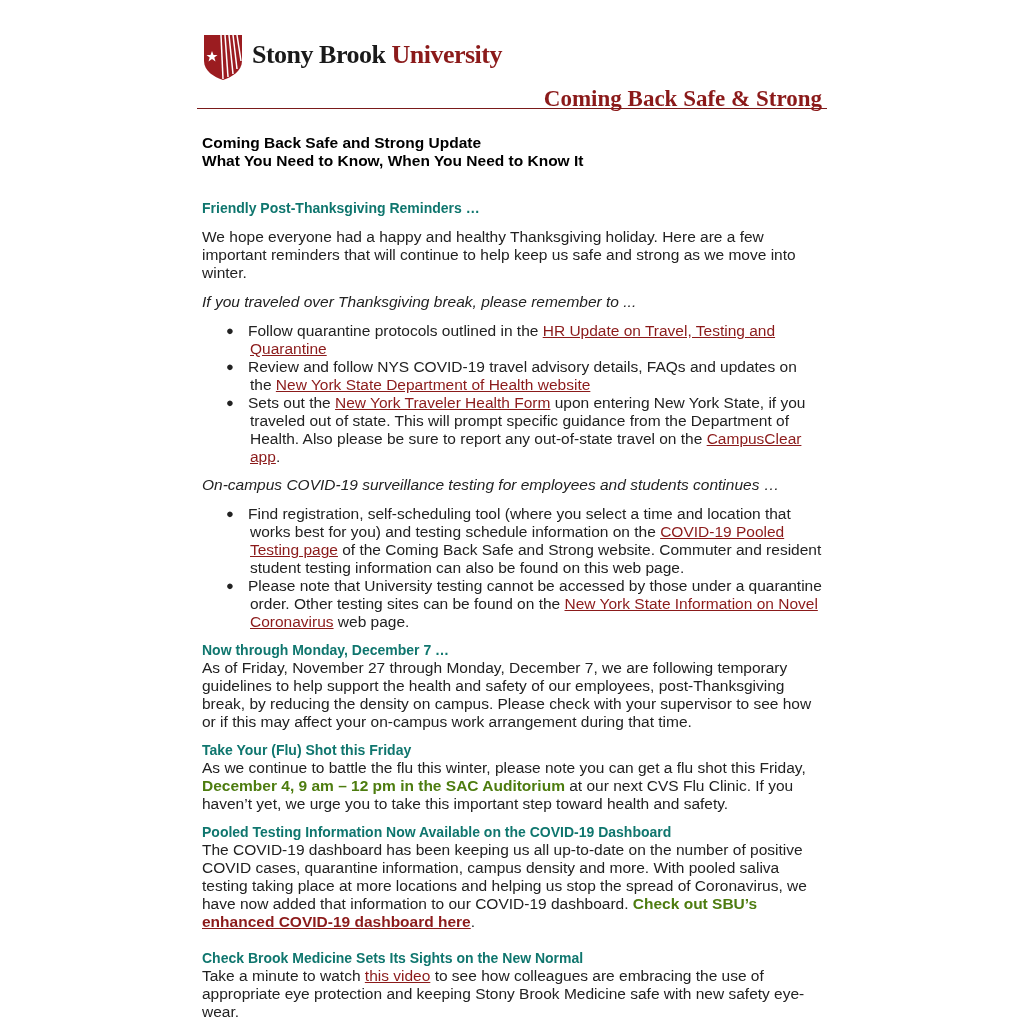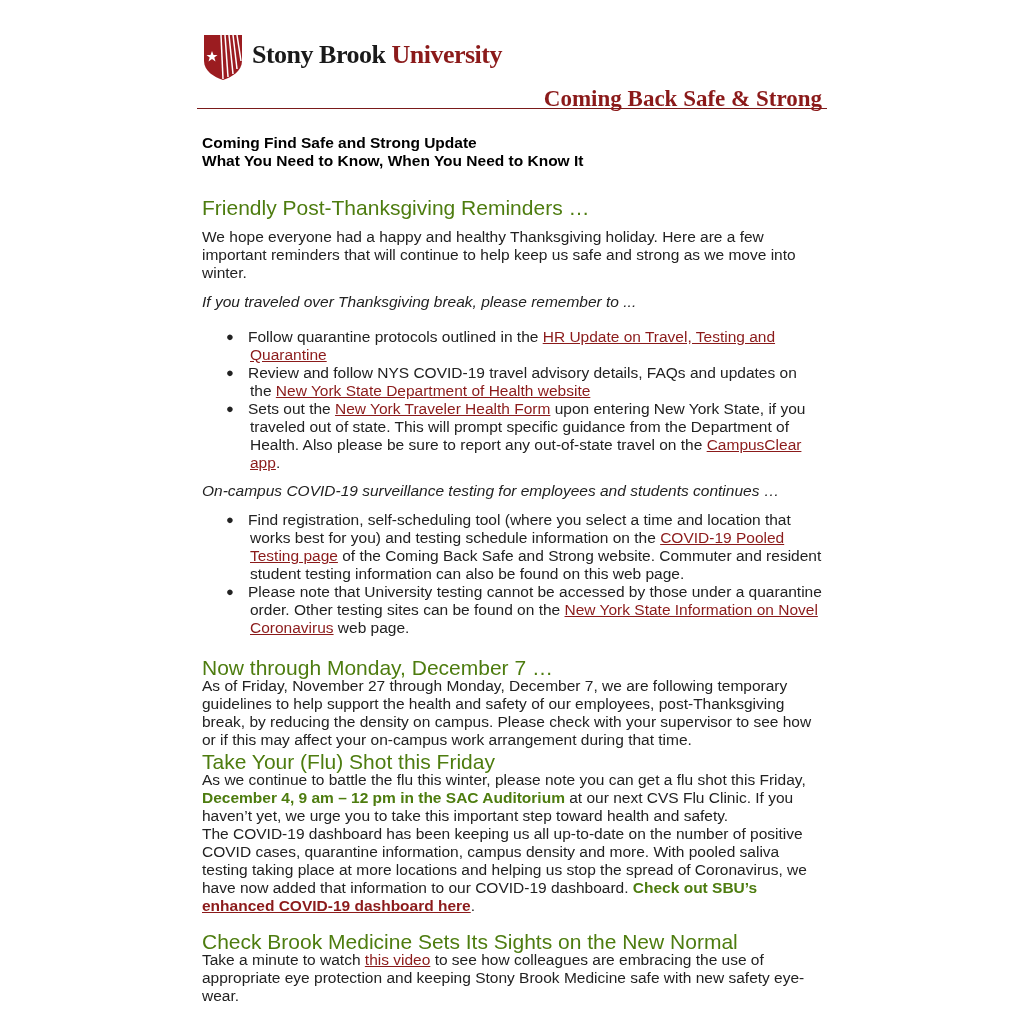--- a/index.html
+++ b/index.html
@@ -6,21 +6,21 @@
   body { width: 1024px; height: 1024px; overflow: hidden; position: relative; }
   .wrap { position: absolute; left: 197px; top: 0; width: 630px; }
   .header { position: relative; height: 108px; border-bottom: 1px solid #7a1a1a; font-weight: bold; }
   .logo { position: absolute; left: 5px; top: 33px; display: flex; align-items: center; }
   .shield { width: 42px; height: 48px; }
   .logo-text { font-family: "Liberation Serif", serif; font-size: 26px; margin-left: 8px; letter-spacing: -0.5px; color: #1a1a1a; line-height: 1; margin-top: -4px; }
   .logo-text .univ { color: #8b1a1a; }
   .tagline { position: absolute; right: 5px; top: 45px; font-family: "Liberation Serif", serif; font-size: 23px; color: #8b1a1a; margin-top: 41px; }
   .content { padding: 0 5px; font-family: "Liberation Sans", sans-serif; font-size: 15.5px; line-height: 18px; color: #222; }
   .title { font-weight: bold; color: #000; margin-top: 25px; }
-  h3 { font-size: 21px; font-weight: normal; margin: 0; color: #4d7c0f; }
+  h3 { font-size: 14px; font-weight: bold; margin: 0; color: #0f766e; }
   p { margin: 0; }
   a { color: #8b1a1a; text-decoration: underline; }
   ul { margin: 0; padding: 0; list-style: none; }
   ul li { position: relative; padding-left: 48px; text-indent: -2px; }
   ul li::before { content: "●"; position: absolute; left: 24px; font-size: 13px; text-indent: 0; }
   .it { font-style: italic; }
   b { color: #4d7c0f; }
 </style>
 </head>
 <body>
@@ -37,42 +37,43 @@
         <path d="M31 2 L35 36" stroke="#fff" stroke-width="1.5"></path>
         <path d="M35 2 L39 28" stroke="#fff" stroke-width="1.5"></path>
       </svg>
       <span class="logo-text"><span>Stony Brook </span><span class="univ">University</span></span>
     </div>
     <div class="tagline">Coming Back Safe &amp; Strong</div>
   </div>
 
   <div class="content">
     <div class="title">
-      <div>Coming Find Safe and Strong Update</div>
+      <div>Coming Back Safe and Strong Update</div>
       <div>What You Need to Know, When You Need to Know It</div>
     </div>
 
     <h3 style="margin-top:29px">Friendly Post-Thanksgiving Reminders …</h3>
     <p style="margin-top:11px">We hope everyone had a happy and healthy Thanksgiving holiday. Here are a few important reminders that will continue to help keep us safe and strong as we move into winter.</p>
     <p class="it" style="margin-top:11px">If you traveled over Thanksgiving break, please remember to ...</p>
-    <ul style="margin-top:17px">
+    <ul style="margin-top:11px">
       <li><span>Follow quarantine protocols outlined in the </span><a href="#">HR Update on Travel, Testing and Quarantine</a></li>
       <li><span>Review and follow NYS COVID-19 travel advisory details, FAQs and updates on the </span><a href="#">New York State Department of Health website</a></li>
       <li><span>Sets out the </span><a href="#">New York Traveler Health Form</a><span> upon entering New York State, if you traveled out of state. This will prompt specific guidance from the Department of Health. Also please be sure to report any out-of-state travel on the </span><a href="#">CampusClear app</a><span>.</span></li>
     </ul>
     <p class="it" style="margin-top:10px">On-campus COVID-19 surveillance testing for employees and students continues …</p>
     <ul style="margin-top:11px">
       <li><span>Find registration, self-scheduling tool (where you select a time and location that works best for you) and testing schedule information on the </span><a href="#">COVID-19 Pooled Testing page</a><span> of the Coming Back Safe and Strong website. Commuter and resident student testing information can also be found on this web page.</span></li>
       <li><span>Please note that University testing cannot be accessed by those under a quarantine order. Other testing sites can be found on the </span><a href="#">New York State Information on Novel Coronavirus</a><span> web page.</span></li>
     </ul>
 
-    <h3 style="margin-top:22px">Now through Monday, December 7 …</h3>
+    <h3 style="margin-top:10px">Now through Monday, December 7 …</h3>
     <p>As of Friday, November 27 through Monday, December 7, we are following temporary guidelines to help support the health and safety of our employees, post-Thanksgiving break, by reducing the density on campus. Please check with your supervisor to see how or if this may affect your on-campus work arrangement during that time.</p>
 
-    <h3 style="margin-top:4px">Take Your (Flu) Shot this Friday</h3>
+    <h3 style="margin-top:10px">Take Your (Flu) Shot this Friday</h3>
     <p><span>As we continue to battle the flu this winter, please note you can get a flu shot this Friday, </span><b>December 4, 9 am – 12 pm in the SAC Auditorium</b><span> at our next CVS Flu Clinic. If you haven’t yet, we urge you to take this important step toward health and safety.</span></p>
 
+    <h3 style="margin-top:10px">Pooled Testing Information Now Available on the COVID-19 Dashboard</h3>
     <p><span>The COVID-19 dashboard has been keeping us all up-to-date on the number of positive COVID cases, quarantine information, campus density and more. With pooled saliva testing taking place at more locations and helping us stop the spread of Coronavirus, we have now added that information to our COVID-19 dashboard. </span><b>Check out SBU’s </b><a href="#" style="font-weight:bold">enhanced COVID-19 dashboard here</a><span>.</span></p>
 
     <h3 style="margin-top:18px">Check Brook Medicine Sets Its Sights on the New Normal</h3>
     <p><span>Take a minute to watch </span><a href="#">this video</a><span> to see how colleagues are embracing the use of appropriate eye protection and keeping Stony Brook Medicine safe with new safety eye-wear.</span></p>
   </div>
 </div>
 
 </body></html>

